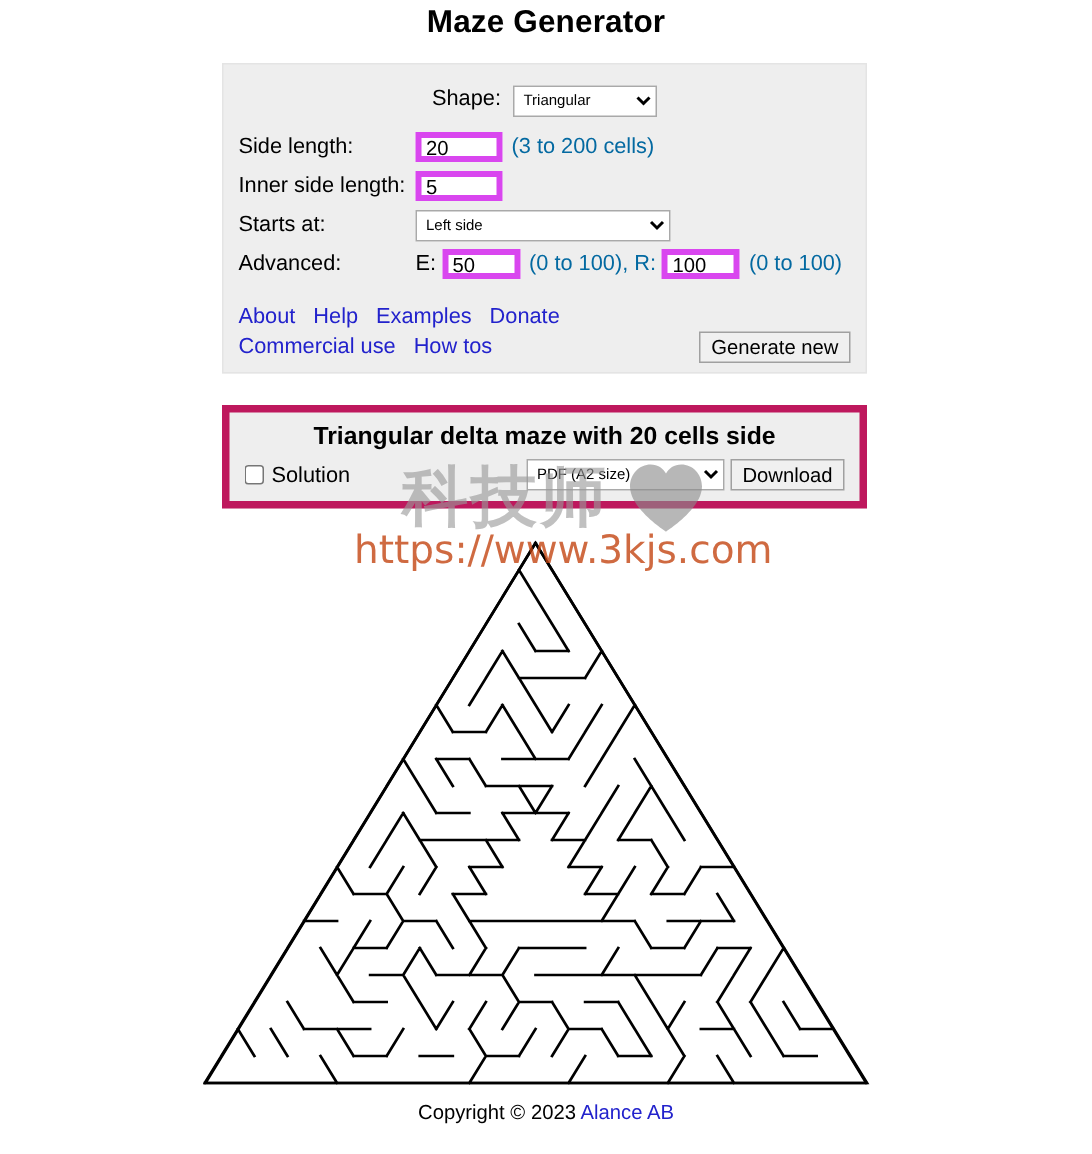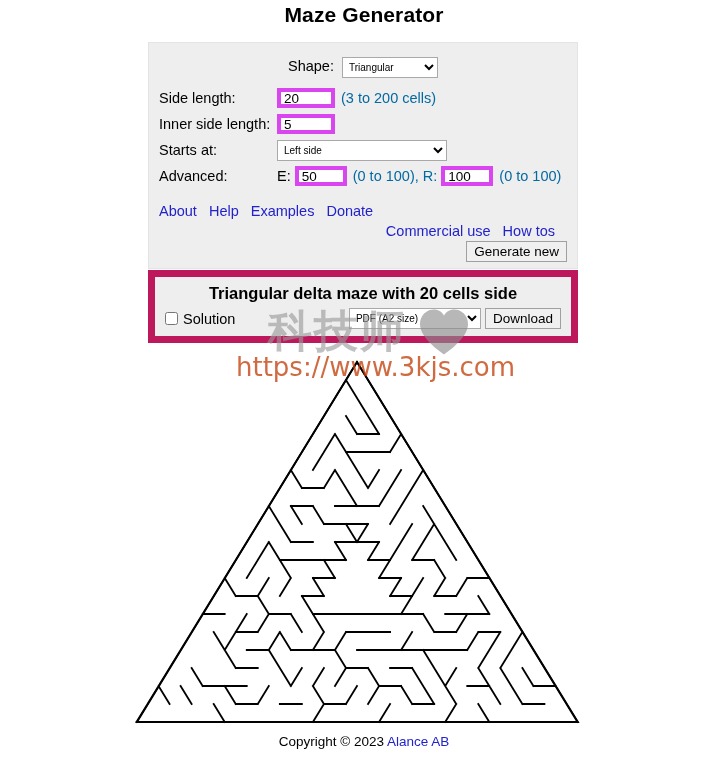--- a/index.html
+++ b/index.html
@@ -86,40 +86,38 @@
     font-size: 14.5px;
     line-height: 20px;
   }
   .links a {
     color: #2222cc;
     text-decoration: none;
     margin-right: 12px;
   }
   .links-row2 {
     display: flex;
-    align-items: flex-end;
     justify-content: space-between;
-    flex-direction: column;
   }
   button.btn {
     font-family: "Liberation Sans", sans-serif;
     font-size: 13.5px;
     background: #f0f0f0;
     border: 1px solid #a0a0a0;
     color: #000;
     padding: 2px 7px;
     cursor: pointer;
   }
   .result-panel {
     position: absolute;
     left: 148px;
     top: 270px;
     width: 430px;
     background: #eeeeee;
-    border: 7px solid #be185d;
+    border: 5px solid #be185d;
     box-sizing: border-box;
     padding: 6px 10px 7px 10px;
   }
   .result-title {
     text-align: center;
     font-size: 16.5px;
     font-weight: bold;
     color: #000;
     margin: 1px 0 5px 0;
   }

